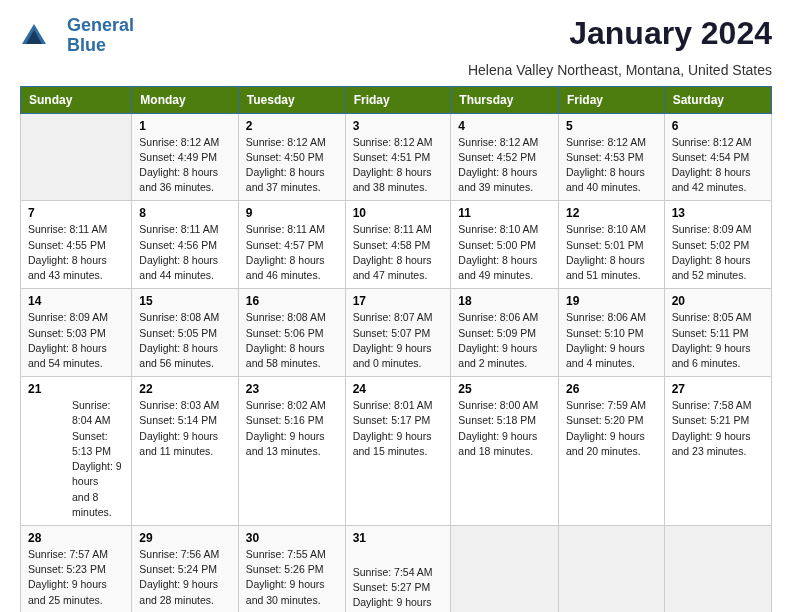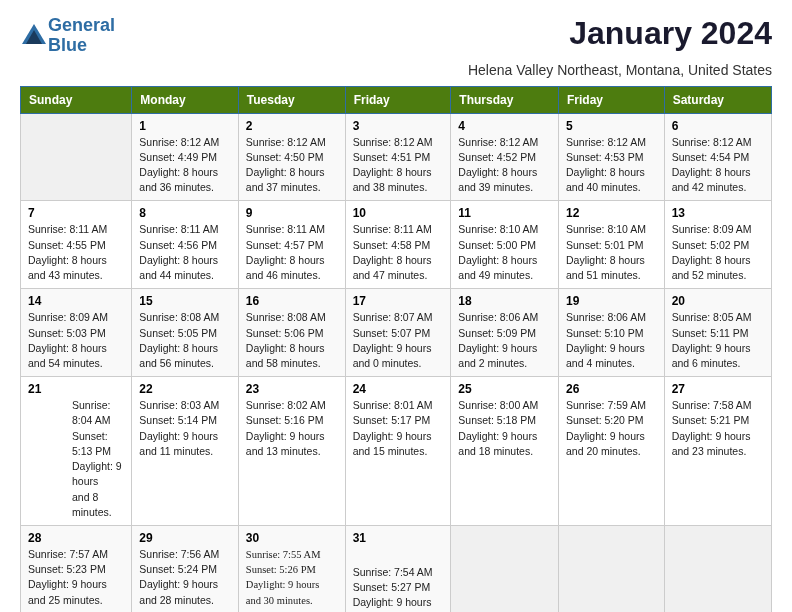--- a/index.html
+++ b/index.html
@@ -16,21 +16,21 @@
     }
     .header-area {
       display: flex;
       align-items: flex-start;
       justify-content: space-between;
       margin-bottom: 6px;
     }
     .logo {
       display: flex;
       align-items: center;
-      gap: 0;
+      gap: 19px;
     }
     .logo-text {
       font-size: 18px;
       font-weight: bold;
       color: #1a1a2e;
       line-height: 1.1;
     }
     .logo-text span {
       color: #2e6da4;
     }
@@ -334,21 +334,21 @@
           </td>
           <td>
             <span class="day-num">29</span>
             <div class="day-detail" style="white-space: pre-line;">Sunrise: 7:56 AM
 Sunset: 5:24 PM
 Daylight: 9 hours
 and 28 minutes.</div>
           </td>
           <td>
             <span class="day-num">30</span>
-            <div class="day-detail" style="white-space: pre-line; font-family: Liberation Serif, serif;">Sunrise: 7:55 AM
+            <div class="day-detail" style="white-space: pre-line;">Sunrise: 7:55 AM
 Sunset: 5:26 PM
 Daylight: 9 hours
 and 30 minutes.</div>
           </td>
           <td>
             <span class="day-num">31</span>
             <div class="day-detail" style="white-space: pre-line; margin-top: 20px;">Sunrise: 7:54 AM
 Sunset: 5:27 PM
 Daylight: 9 hours
 and 33 minutes.</div>

